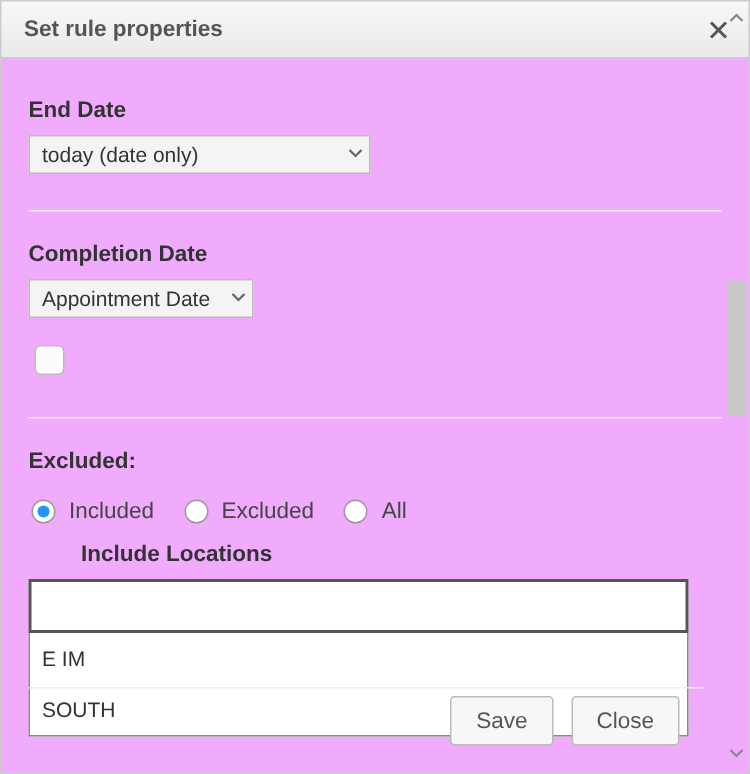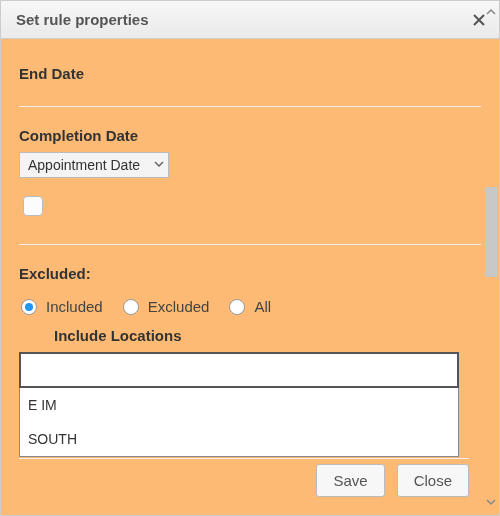--- a/index.html
+++ b/index.html
@@ -1,18 +1,18 @@
 <!DOCTYPE html>
 <html><head>
 <meta charset="utf-8">
 <style>
   * { box-sizing: border-box; margin: 0; padding: 0; }
   body { font-family: Arial, Helvetica, sans-serif; font-size: 14px; color: #333; background: #fff; }
   .dialog {
-    width: 500px; height: 516px; border: 1px solid #ccc; position: relative; background: #fdba74;
+    width: 500px; height: 516px; border: 1px solid #ccc; position: relative; background: #f0abfc;
   }
   .titlebar {
     height: 38px; display: flex; align-items: center; justify-content: space-between;
     padding: 0 10px 0 15px;
     background: linear-gradient(#f7f7f7, #eaeaea);
     border-bottom: 1px solid #ccc;
   }
   .titlebar .title { font-weight: bold; font-size: 15px; color: #555; }
   .close-x {
     width: 20px; height: 20px; display: flex; align-items: center; justify-content: center;
@@ -63,21 +63,21 @@
   .sublabel { font-weight:bold; font-size:15px; margin-bottom:8px; display:block;margin-left:35px;}
   .text-input {
     width: 440px; height:36px; border:2px solid #555; padding:4px 8px; font-size:14px;
     background:#fff;
   }
   .dropdown-list {
     width:440px; border:1px solid #888; border-top:none; background:#fff;
   }
   .dropdown-item { padding:9px 8px; font-size:14px; color:#333; cursor:pointer; }
   .button-row {
-    position:absolute; right:30px; bottom:18px; display:flex; gap:12px;padding-left:13px;
+    position:absolute; right:46px; bottom:18px; display:flex; gap:12px;padding-left:13px;
   }
   .btn {
     border:1px solid #bbb; background:#f7f7f7; padding:7px 16px; font-size:15px; color:#555;
     border-radius:3px; cursor:pointer;
   }
   .faded-divider {
     position:absolute; left:18px; right:30px; bottom:56px; border-top:1px solid #eee;
   }
 </style>
 </head>
@@ -90,20 +90,28 @@
     <div class="close-x">
       <svg width="12" height="12" viewBox="0 0 12 12">
           <path d="M1 1 L11 11 M11 1 L1 11" stroke="#555" stroke-width="2" fill="none"></path>
         </svg>
     </div>
   </div>
 
   <div class="content">
 
     <span class="section-label">End Date</span>
+    <div class="select enddate">
+      <span>today (date only)</span>
+      <span class="chev">
+        <svg width="10" height="10" viewBox="0 0 10 10">
+            <path d="M1 3 L5 7 L9 3" stroke="#666" stroke-width="1.5" fill="none"></path>
+          </svg>
+      </span>
+    </div>
 
     <div class="divider"></div>
 
     <span class="section-label">Completion Date</span>
     <div class="select compdate">
       <span>Appointment Date</span>
       <span class="chev">
         <svg width="10" height="10" viewBox="0 0 10 10">
             <path d="M1 3 L5 7 L9 3" stroke="#666" stroke-width="1.5" fill="none"></path>
           </svg>

